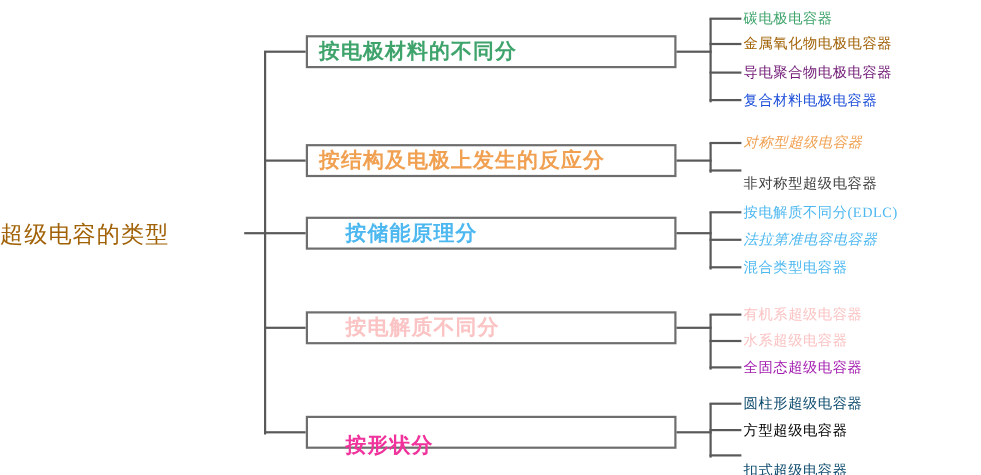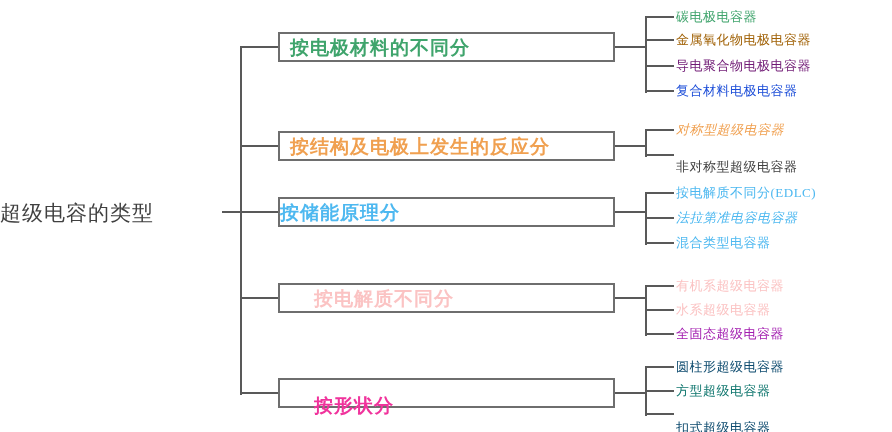--- a/index.html
+++ b/index.html
@@ -17,21 +17,21 @@
   .hline{height:2px;}
 
   
   .root-label{
     position:absolute;
     left:0px;top:200px;
     width:238px;
     text-align:left;
     font-size:21px;
     line-height:26px;
-    color:#404040;
+    color:#a16207;
     letter-spacing:1px;
     white-space:nowrap;
   }
 
   
   .cat-box{
     position:absolute;
     left:278px;
     width:337px;
     height:30px;
@@ -88,21 +88,21 @@
         <span class="cat-text" style="color: rgb(240, 160, 80); margin-left: 10px;">按结构及电极上发生的反应分</span>
       </div>
       <div class="line hline" style="left: 615px; top: 145px; width: 32px;"></div>
       <div class="line vline" style="left: 645px; top: 130px; height: 27px;"></div>
       <div class="line hline" style="left: 645px; top: 129px; width: 29px;"></div>
       <div class="leaf" style="top: 121px; color: rgb(240, 160, 80); font-style: italic;">对称型超级电容器</div>
       <div class="line hline" style="left: 645px; top: 154px; width: 29px;"></div>
       <div class="leaf" style="top: 146px; color: #404040; margin-top: 12px;">非对称型超级电容器</div>
       <div class="line hline" style="left: 240px; top: 211px; width: 38px;"></div>
       <div class="cat-box" style="top: 197px; border-color: rgb(110, 110, 110);">
-        <span class="cat-text" style="color: rgb(77, 184, 240); ">按储能原理分</span>
+        <span class="cat-text" style="color: rgb(77, 184, 240); margin-left: 34px;">按储能原理分</span>
       </div>
       <div class="line hline" style="left: 615px; top: 211px; width: 32px;"></div>
       <div class="line vline" style="left: 645px; top: 193px; height: 52px;"></div>
       <div class="line hline" style="left: 645px; top: 192px; width: 29px;"></div>
       <div class="leaf" style="top: 184px; color: rgb(77, 184, 240);">按电解质不同分(EDLC)</div>
       <div class="line hline" style="left: 645px; top: 217px; width: 29px;"></div>
       <div class="leaf" style="top: 209px; color: rgb(77, 184, 240); font-style: italic;">法拉第准电容电容器</div>
       <div class="line hline" style="left: 645px; top: 242px; width: 29px;"></div>
       <div class="leaf" style="top: 234px; color: rgb(77, 184, 240);">混合类型电容器</div>
       <div class="line hline" style="left: 240px; top: 297px; width: 38px;"></div>
@@ -119,18 +119,18 @@
       <div class="leaf" style="top: 325px; color: #a21caf;">全固态超级电容器</div>
       <div class="line hline" style="left: 240px; top: 392px; width: 38px;"></div>
       <div class="cat-box" style="top: 378px; border-color: rgb(110, 110, 110);">
         <span class="cat-text" style="color: rgb(240, 51, 156); margin-left: 34px; margin-top: 24px;">按形状分</span>
       </div>
       <div class="line hline" style="left: 615px; top: 392px; width: 32px;"></div>
       <div class="line vline" style="left: 645px; top: 367px; height: 49px;"></div>
       <div class="line hline" style="left: 645px; top: 366px; width: 29px;"></div>
       <div class="leaf" style="top: 358px; color: #0c4a6e;">圆柱形超级电容器</div>
       <div class="line hline" style="left: 645px; top: 390px; width: 29px;"></div>
-      <div class="leaf" style="top: 382px; color: #0f766e;">方型超级电容器</div>
+      <div class="leaf" style="top: 382px; color: #000000;">方型超级电容器</div>
       <div class="line hline" style="left: 645px; top: 413px; width: 29px;"></div>
       <div class="leaf" style="top: 419px; color: #0c4a6e;">扣式超级电容器</div>
     </div>
 
 </div>
 
 </body></html>

